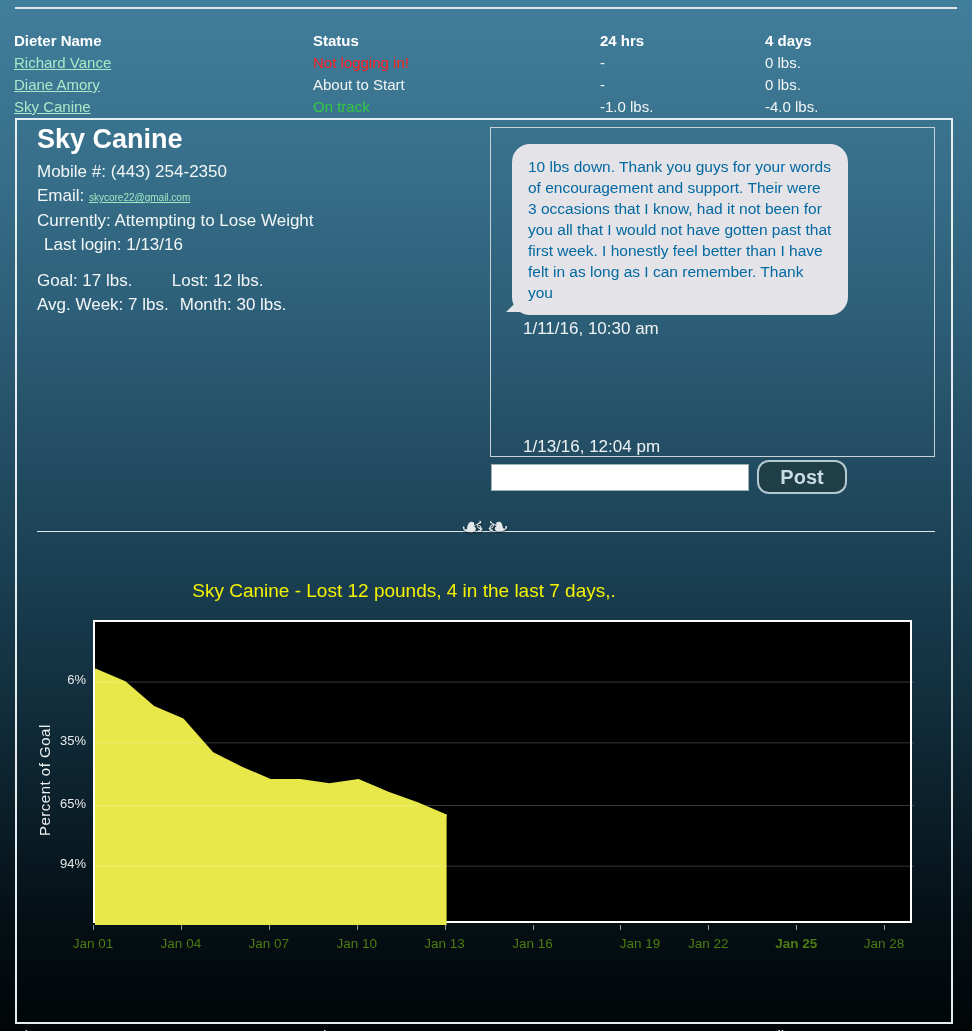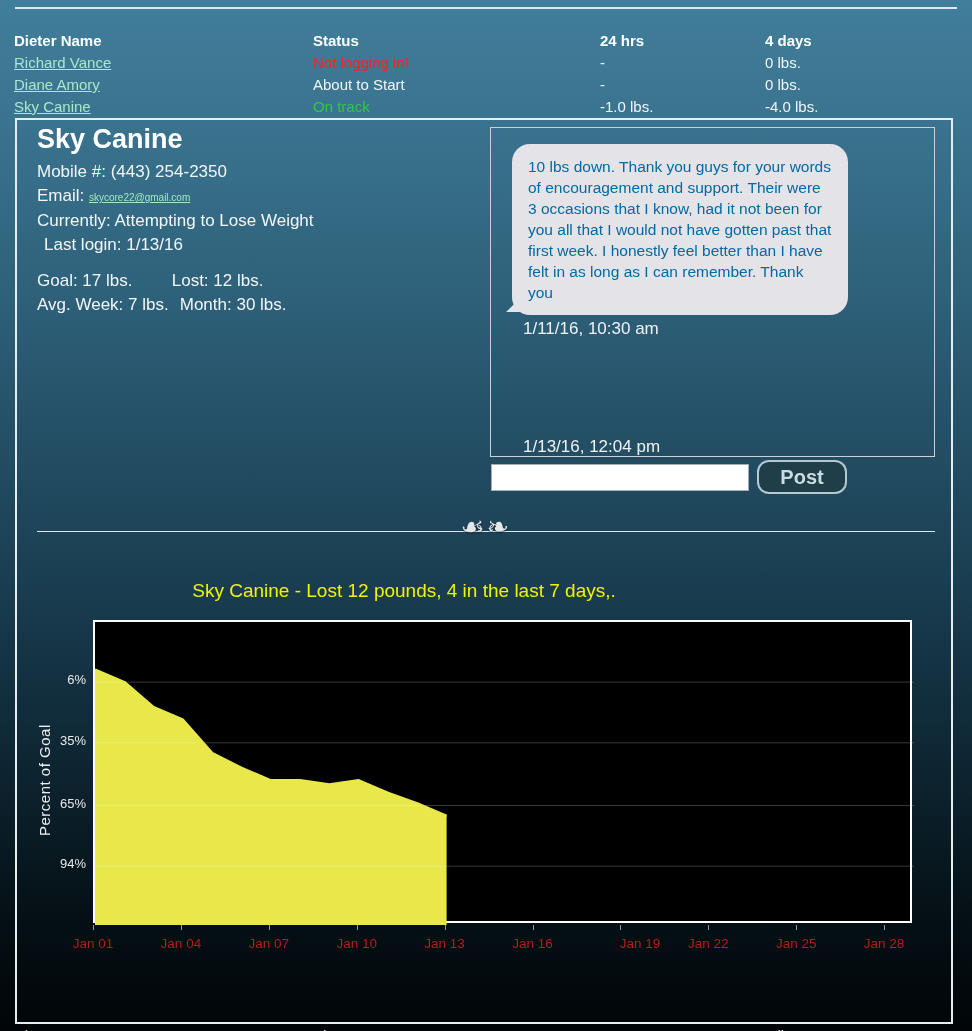--- a/index.html
+++ b/index.html
@@ -56,21 +56,21 @@
   
   .chart-title { left:0; top:565px; width:808px; text-align:center; font-size:19px; color:#f2f202;margin-top:15px; }
   .plot { left:93px; top:620px; width:819px; height:303px; background:#000000; border:2px solid #ffffff; }
   .plot svg { display:block; }
   .ylabel { left:36px; top:690px; width:22px; height:180px; writing-mode:vertical-rl;
             transform:rotate(180deg); font-size:15px; color:#eceff0; text-align:center; letter-spacing:.5px; }
   .ytick { position:absolute; width:54px; text-align:right; font-size:13px; color:#e8e8e8; }
   .yticks-box { left:32px; top:620px; width:54px; height:303px; }
   .xaxis-box { left:93px; top:925px; width:823px; height:40px; }
   .xtickmark { position:absolute; width:1px; height:5px; background:#9a9a9a; top:0; }
-  .xticklabel { position:absolute; top:11px; width:70px; text-align:center; font-size:13.5px; color:#b91c1c; }
+  .xticklabel { position:absolute; top:11px; width:70px; text-align:center; font-size:13.5px; color:#4d7c0f; }
   
   .bottom-row { top:1026px; }
 </style>
 </head>
 <body>
 
 <div class="abs top-rule"></div>
 
 <div class="abs tbl-text hdr row-0 col-name">Dieter Name</div>
 <div class="abs tbl-text hdr row-0 col-status">Status</div>
@@ -152,21 +152,21 @@
     <div class="xticklabel" style="left: 228.7px;">Jan 10</div>
     <div class="xtickmark" style="left: 351.6px;"></div>
     <div class="xticklabel" style="left: 316.6px;">Jan 13</div>
     <div class="xtickmark" style="left: 439.5px;"></div>
     <div class="xticklabel" style="left: 404.5px;">Jan 16</div>
     <div class="xtickmark" style="left: 527.4px;"></div>
     <div class="xticklabel" style="left: 512px;">Jan 19</div>
     <div class="xtickmark" style="left: 615.3px;"></div>
     <div class="xticklabel" style="left: 580.3px;">Jan 22</div>
     <div class="xtickmark" style="left: 703.2px;"></div>
-    <div class="xticklabel" style="left: 668.2px;">Jan 25</div>
+    <div class="xticklabel" style="left: 668.2px; font-weight: bold;">Jan 25</div>
     <div class="xtickmark" style="left: 791.1px;"></div>
     <div class="xticklabel" style="left: 756.1px;">Jan 28</div>
   </div>
 
 <a class="abs tbl-text bottom-row col-name dieter-link">Diane Amory</a>
 <div class="abs tbl-text bottom-row col-status">About to Start</div>
 <div class="abs tbl-text bottom-row col-h24">-</div>
 <div class="abs tbl-text bottom-row col-d7">0 lbs.</div>
 
 </body></html>

